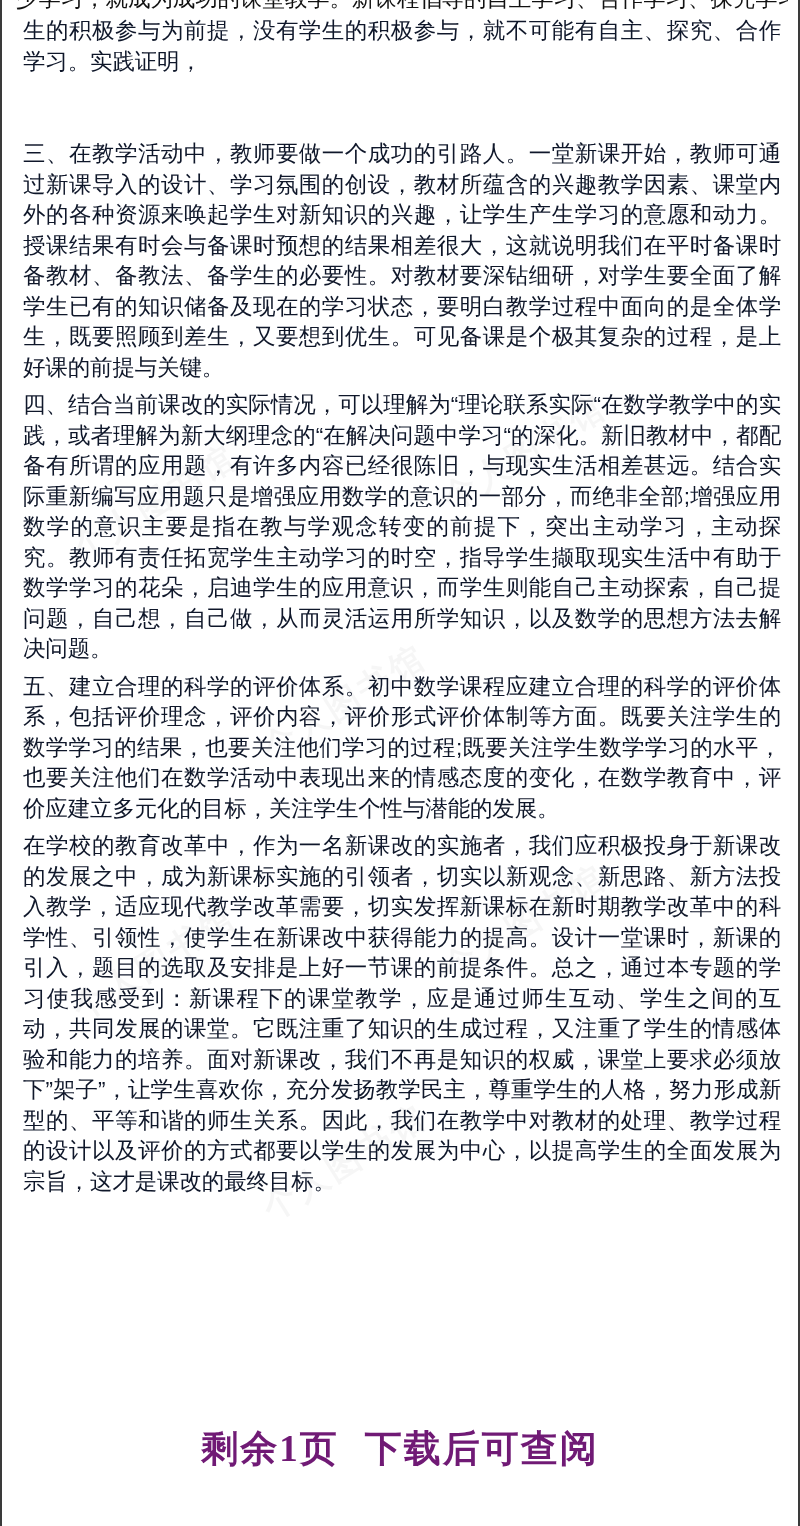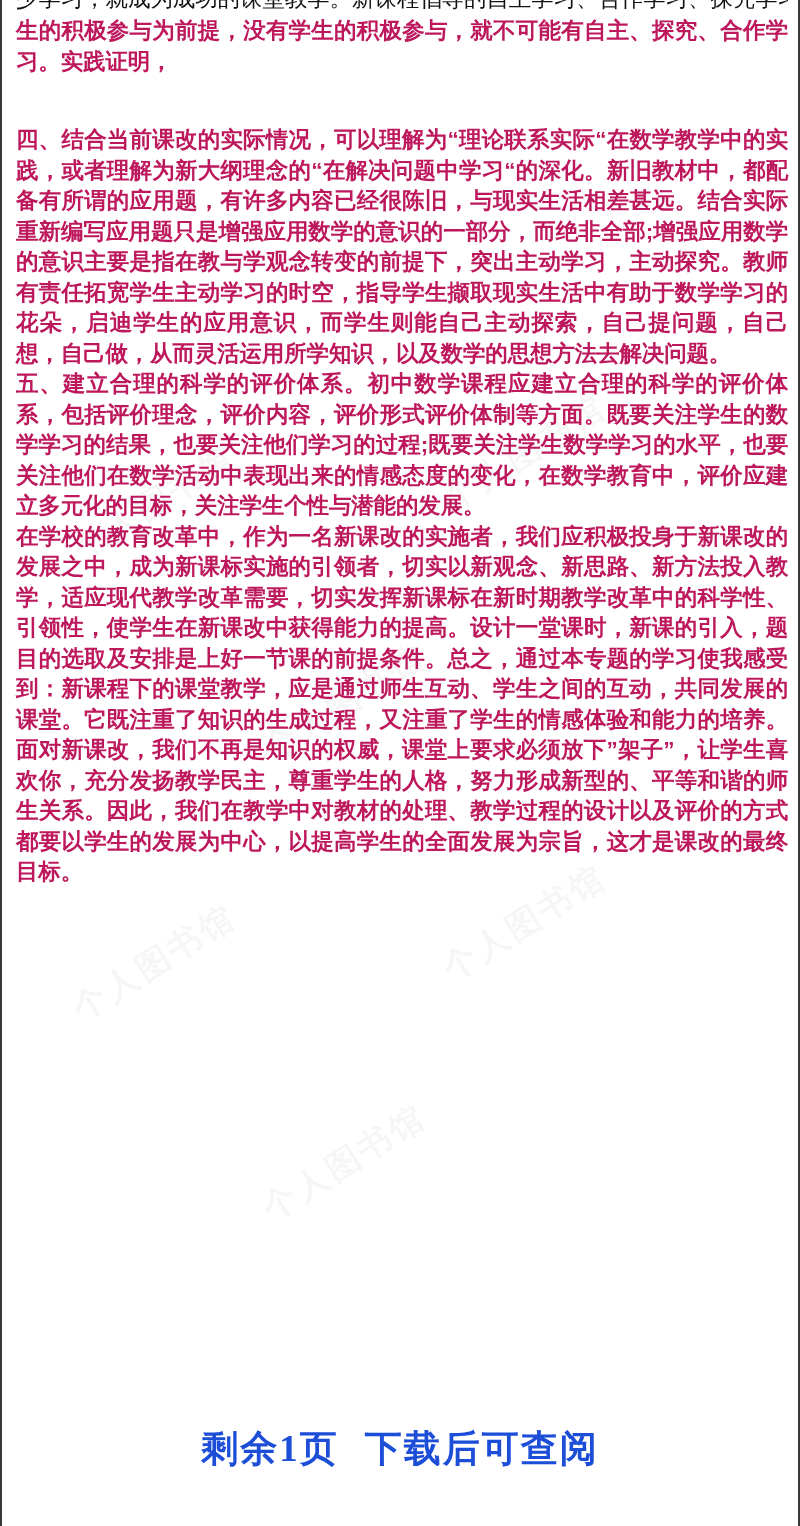--- a/index.html
+++ b/index.html
@@ -64,45 +64,44 @@
     top: -17px;
     width: 100%;
     font-size: 22.5px;
     line-height: 31px;
     color: #111111;
     white-space: nowrap;
     letter-spacing: -0.1px;
   }
 
   p.para {
-    margin: 0;
+    margin: 7px;
     font-size: 22.5px;
     line-height: 30.5px;
-    color: #be185d;
+    color: #0f172a;
     text-align: justify;
     text-justify: inter-ideograph;
     letter-spacing: -0.15px;
     word-break: break-all;
-    font-weight: bold;
   }
   p.para.lead {
     margin-top: 2px;
   }
   .gap-block {
     height: 48px;
   }
 
   .footer-note {
     position: absolute;
     left: 0;
     right: 0;
     top: 1424px;
     z-index: 3;
     text-align: center;
-    color: #1d4ed8;
+    color: #701a75;
     font-size: 37px;
     font-weight: 700;
     letter-spacing: 2px;
     font-family: "Liberation Serif", "DejaVu Serif", serif;
   }
   .footer-note .fn-gap { display: inline-block; width: 26px; }
 </style>
 </head>
 <body>
 
@@ -120,20 +119,21 @@
   <div class="content">
 
     <div class="clipped-line">
       <div class="inner">少学习，就成为成功的课堂教学。新课程倡导的自主学习、合作学习、探究学习，都是以学</div>
     </div>
 
     <p class="para lead">生的积极参与为前提，没有学生的积极参与，就不可能有自主、探究、合作学习。实践证明，</p>
 
     <div class="gap-block"></div>
 
+    <p class="para">三、在教学活动中，教师要做一个成功的引路人。一堂新课开始，教师可通过新课导入的设计、学习氛围的创设，教材所蕴含的兴趣教学因素、课堂内外的各种资源来唤起学生对新知识的兴趣，让学生产生学习的意愿和动力。授课结果有时会与备课时预想的结果相差很大，这就说明我们在平时备课时备教材、备教法、备学生的必要性。对教材要深钻细研，对学生要全面了解学生已有的知识储备及现在的学习状态，要明白教学过程中面向的是全体学生，既要照顾到差生，又要想到优生。可见备课是个极其复杂的过程，是上好课的前提与关键。</p>
     <p class="para">四、结合当前课改的实际情况，可以理解为“理论联系实际“在数学教学中的实践，或者理解为新大纲理念的“在解决问题中学习“的深化。新旧教材中，都配备有所谓的应用题，有许多内容已经很陈旧，与现实生活相差甚远。结合实际重新编写应用题只是增强应用数学的意识的一部分，而绝非全部;增强应用数学的意识主要是指在教与学观念转变的前提下，突出主动学习，主动探究。教师有责任拓宽学生主动学习的时空，指导学生撷取现实生活中有助于数学学习的花朵，启迪学生的应用意识，而学生则能自己主动探索，自己提问题，自己想，自己做，从而灵活运用所学知识，以及数学的思想方法去解决问题。</p>
     <p class="para">五、建立合理的科学的评价体系。初中数学课程应建立合理的科学的评价体系，包括评价理念，评价内容，评价形式评价体制等方面。既要关注学生的数学学习的结果，也要关注他们学习的过程;既要关注学生数学学习的水平，也要关注他们在数学活动中表现出来的情感态度的变化，在数学教育中，评价应建立多元化的目标，关注学生个性与潜能的发展。</p>
     <p class="para">在学校的教育改革中，作为一名新课改的实施者，我们应积极投身于新课改的发展之中，成为新课标实施的引领者，切实以新观念、新思路、新方法投入教学，适应现代教学改革需要，切实发挥新课标在新时期教学改革中的科学性、引领性，使学生在新课改中获得能力的提高。设计一堂课时，新课的引入，题目的选取及安排是上好一节课的前提条件。总之，通过本专题的学习使我感受到：新课程下的课堂教学，应是通过师生互动、学生之间的互动，共同发展的课堂。它既注重了知识的生成过程，又注重了学生的情感体验和能力的培养。面对新课改，我们不再是知识的权威，课堂上要求必须放下”架子”，让学生喜欢你，充分发扬教学民主，尊重学生的人格，努力形成新型的、平等和谐的师生关系。因此，我们在教学中对教材的处理、教学过程的设计以及评价的方式都要以学生的发展为中心，以提高学生的全面发展为宗旨，这才是课改的最终目标。</p>
 
   </div>
 
   <div class="footer-note">
     <span>剩余1页</span><span class="fn-gap"></span><span>下载后可查阅</span>
   </div>
 

